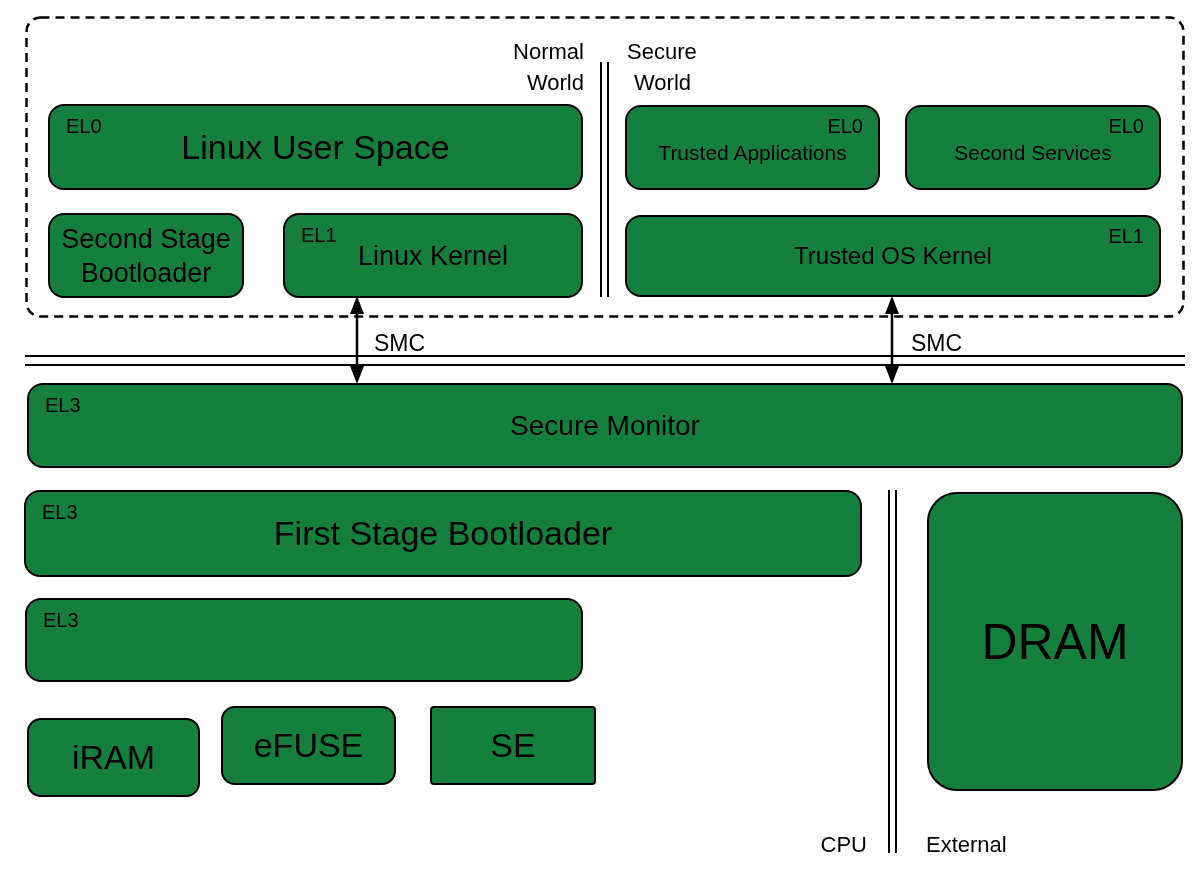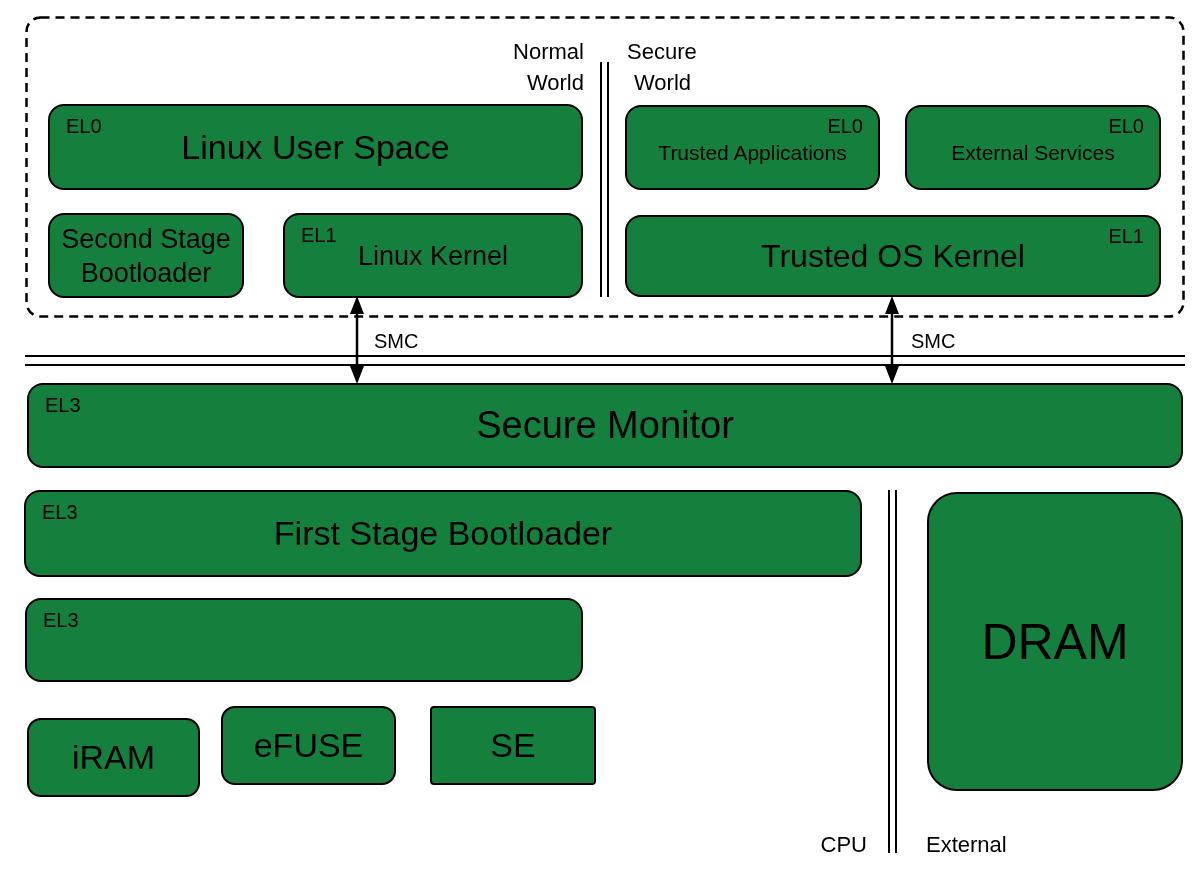--- a/index.html
+++ b/index.html
@@ -12,30 +12,30 @@
   .box{
     position:absolute;border:2.5px solid #000;border-radius:16px;background:#15803d;
     display:flex;align-items:center;justify-content:center;box-sizing:border-box;
     text-align:center;
   }
   .el{position:absolute;font-size:20px;line-height:24px;white-space:nowrap;}
   .el.tl{top:8px;left:16px;}
   .el.tr{top:7px;right:15px;}
   .lbl{white-space:pre-line;}
   .lbl-50{font-size:50px;text-align:right;}
-  .lbl-44{font-size:38px;}
+  .lbl-44{font-size:28px;}
   .lbl-34{font-size:34px;}
-  .lbl-32{font-size:32px;}
+  .lbl-32{font-size:24px;}
   .lbl-27{font-size:27px;line-height:34px;}
   .lbl-21{font-size:21px;}
   .pt9{padding-top:11px;}
   .worldlabel{position:absolute;font-size:22px;line-height:31px;}
   .dividerV{position:absolute;width:9px;border-left:2.5px solid #000;border-right:2.5px solid #000;box-sizing:border-box;}
   .dividerH{position:absolute;height:11px;border-top:2.5px solid #000;border-bottom:2.5px solid #000;box-sizing:border-box;}
-  .smc{position:absolute;font-size:20px;}
+  .smc{position:absolute;font-size:23px;}
   .zone{position:absolute;font-size:22px;margin-top:12px;}
 
   
   #worlds-border{left:25px;top:16px;}
   #normal-world{left:440px;top:36px;width:144px;text-align:right;}
   #secure-world{left:627px;top:36px;text-align:left;}
   #secure-world .l2{display:block;padding-left:7px;}
   #divider-top{left:600px;top:62px;height:235px;}
 
   
@@ -99,21 +99,21 @@
     <span class="el tl">EL1</span>
     <span class="lbl lbl-27">Linux Kernel</span>
   </div>
 
   <div id="box-ta" class="box pt9">
     <span class="el tr">EL0</span>
     <span class="lbl lbl-21">Trusted Applications</span>
   </div>
   <div id="box-ts" class="box pt9">
     <span class="el tr">EL0</span>
-    <span class="lbl lbl-21">External Services</span>
+    <span class="lbl lbl-21">Second Services</span>
   </div>
   <div id="box-tok" class="box">
     <span class="el tr">EL1</span>
     <span class="lbl lbl-32">Trusted OS Kernel</span>
   </div>
 
   <svg id="arrow-left" class="abs" width="26" height="88">
     <line x1="13" y1="6" x2="13" y2="82" stroke="#000" stroke-width="2.5"></line>
     <polygon points="13,0 6,18 20,18" fill="#000"></polygon>
     <polygon points="13,88 6,70 20,70" fill="#000"></polygon>

